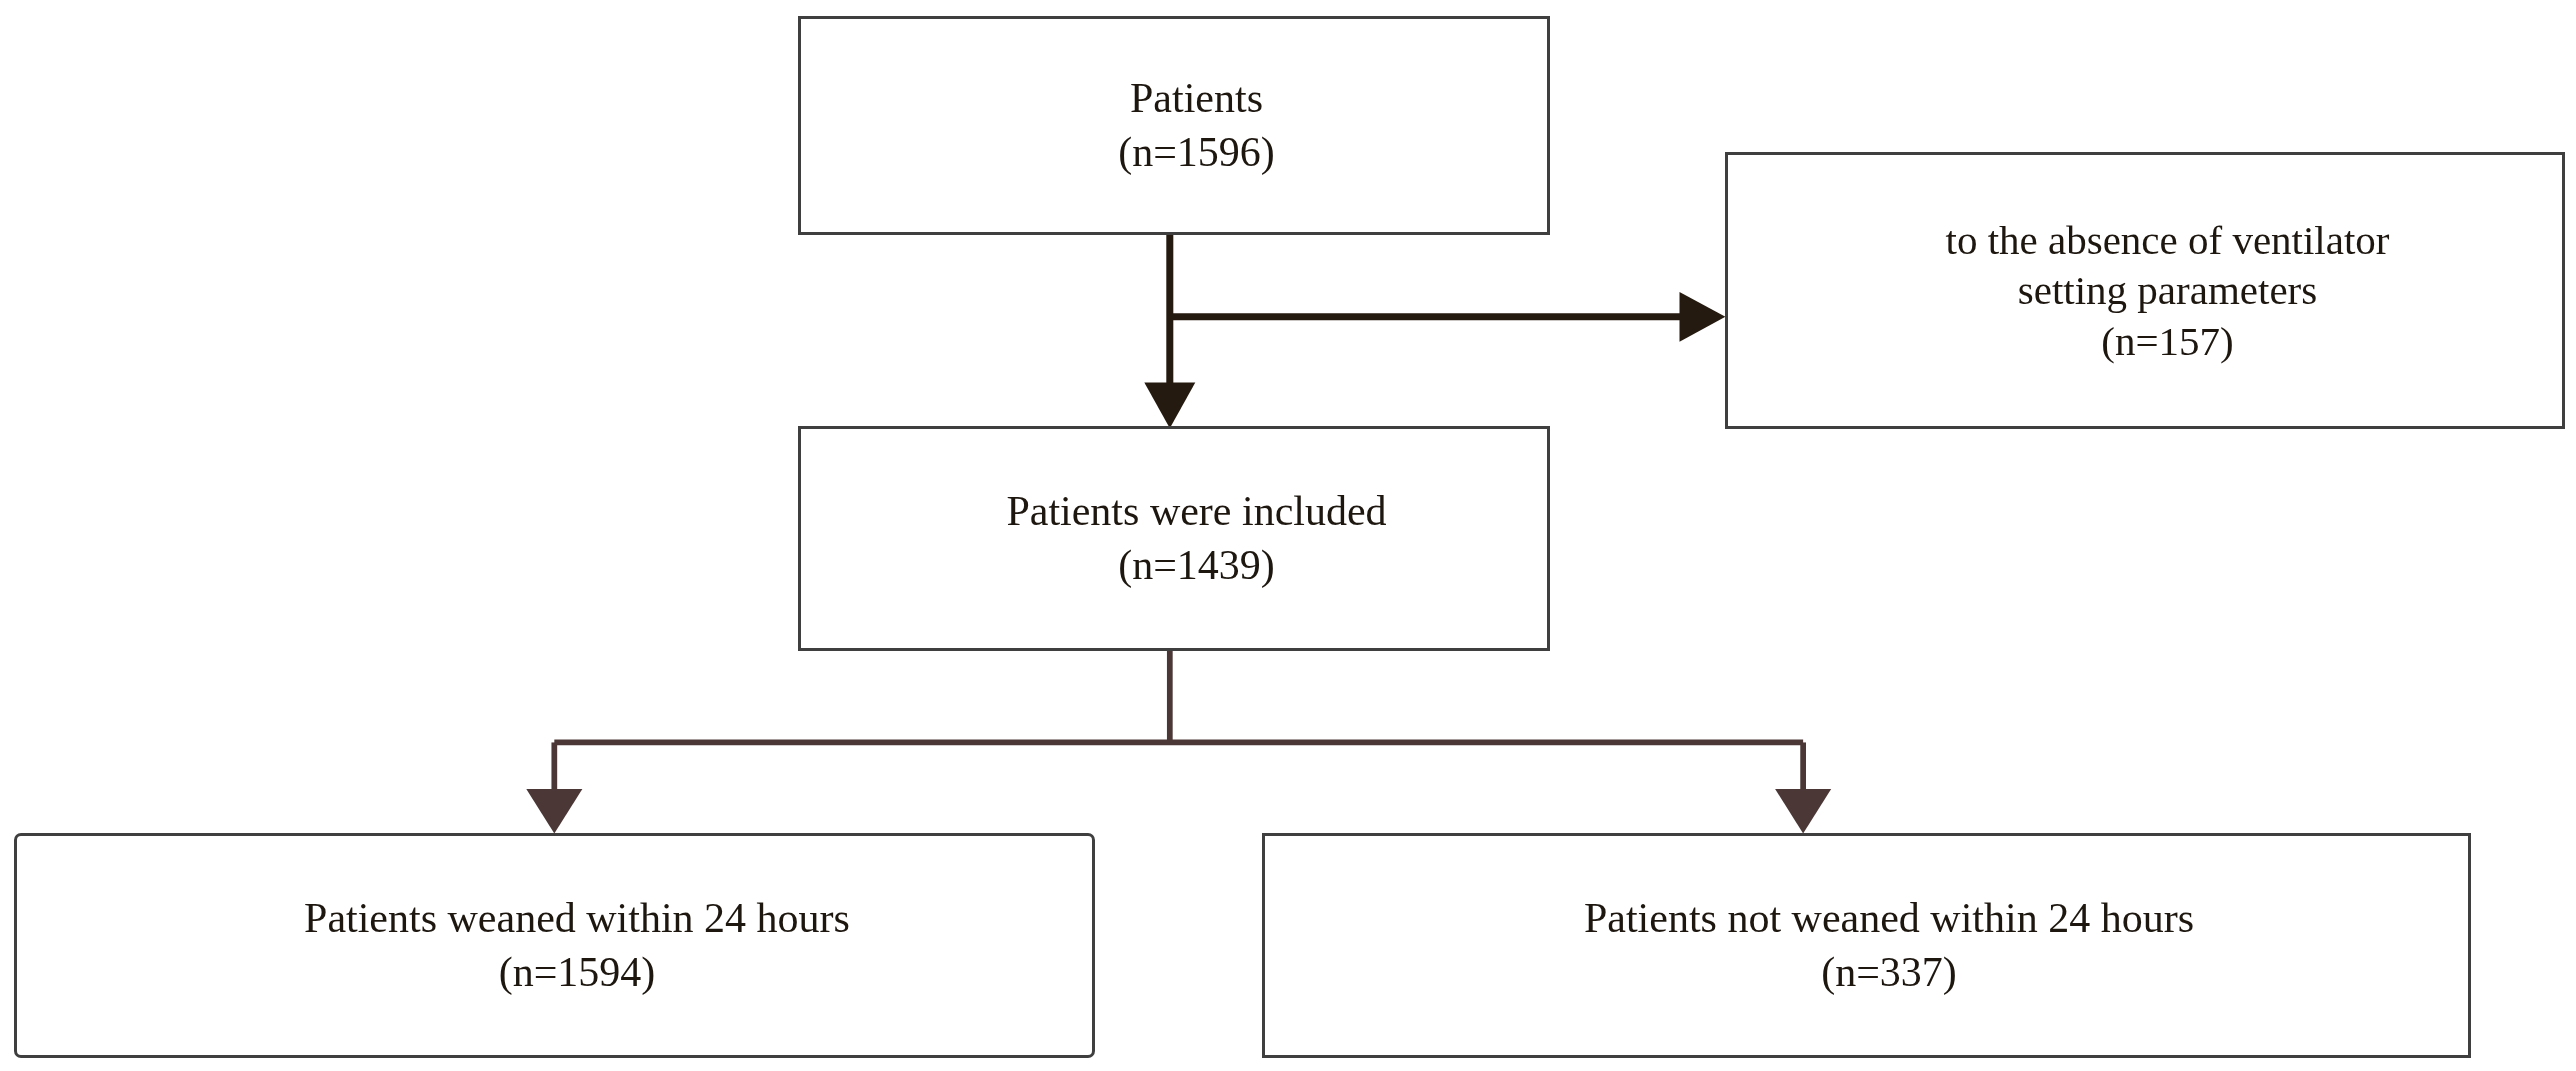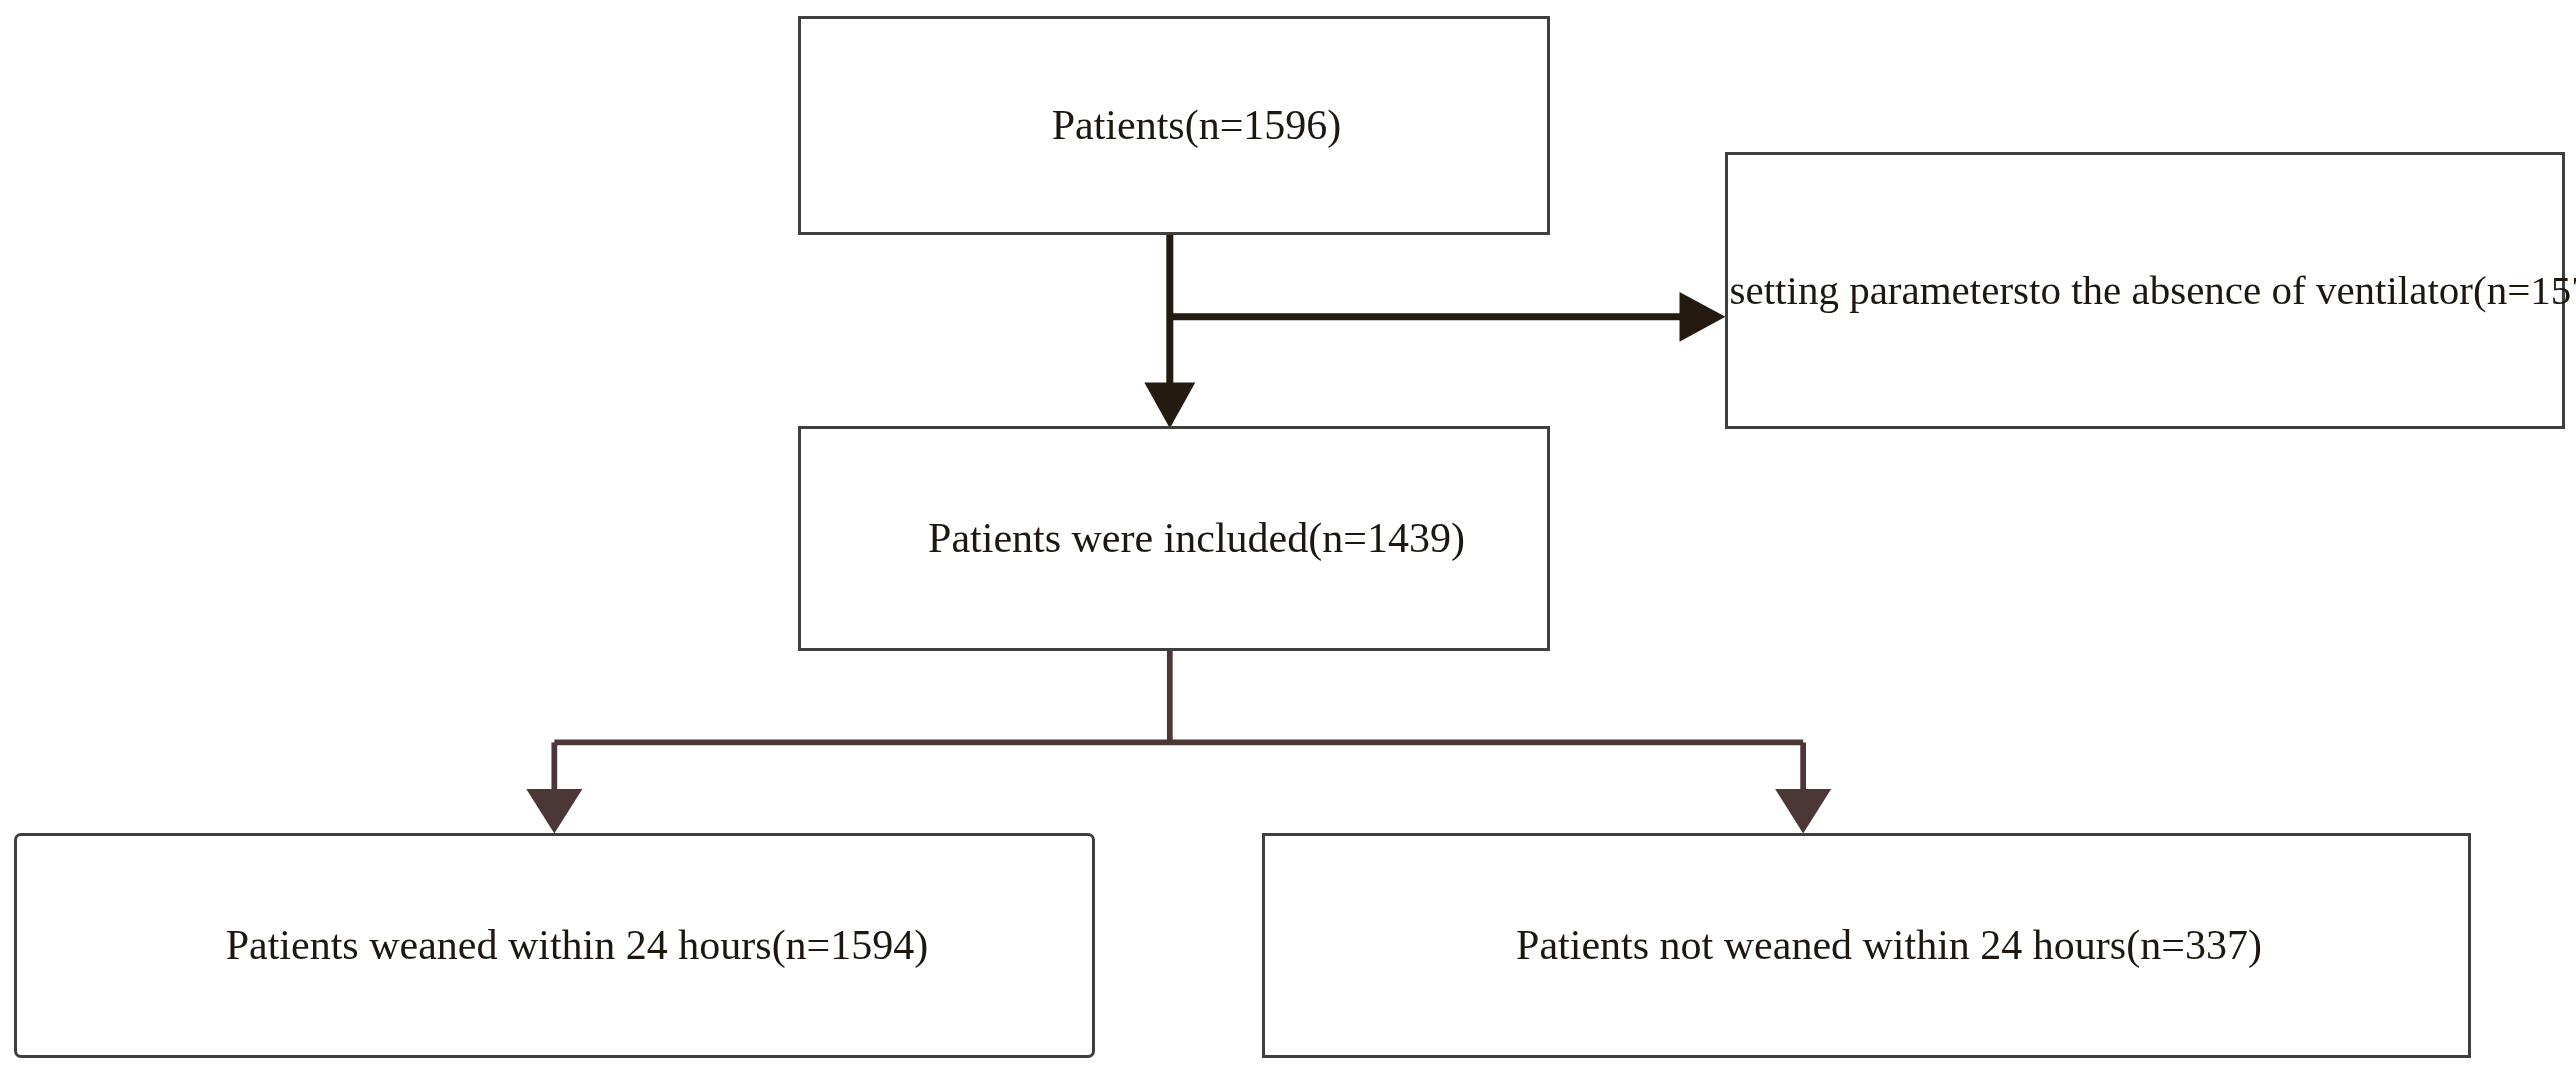--- a/index.html
+++ b/index.html
@@ -16,20 +16,21 @@
     height: 1072px;
     background: #ffffff;
     overflow: hidden;
   }
   .node {
     position: absolute;
     box-sizing: border-box;
     background: #ffffff;
     border: 3.2px solid #3f3f3f;
     display: flex;
+    flex-direction: column;
     align-items: center;
     justify-content: center;
     color: #1d1710;
     text-align: center;
     padding-left: 45px;
   }
   .node .line {
     display: block;
     white-space: nowrap;
     line-height: 1.28;
@@ -111,22 +112,22 @@
       <polygon class="edge-lower-head" points="2830,1308 2786,1238 2874,1238"></polygon>
     </g>
   </svg>
 
   <div class="node" id="node-patients">
     <span class="line">Patients</span>
     <span class="line">(n=1596)</span>
   </div>
 
   <div class="node" id="node-excluded">
+    <span class="line">to the absence of ventilator</span>
     <span class="line">setting parameters</span>
-    <span class="line">to the absence of ventilator</span>
     <span class="line">(n=157)</span>
   </div>
 
   <div class="node" id="node-included">
     <span class="line">Patients were included</span>
     <span class="line">(n=1439)</span>
   </div>
 
   <div class="node" id="node-weaned">
     <span class="line">Patients weaned within 24 hours</span>

